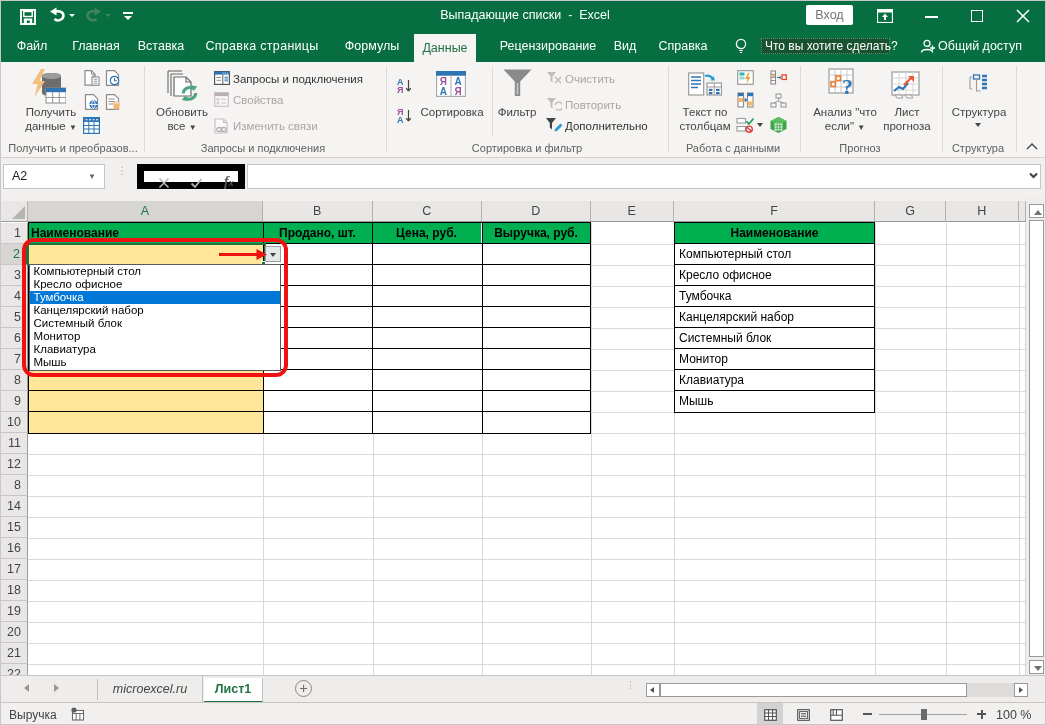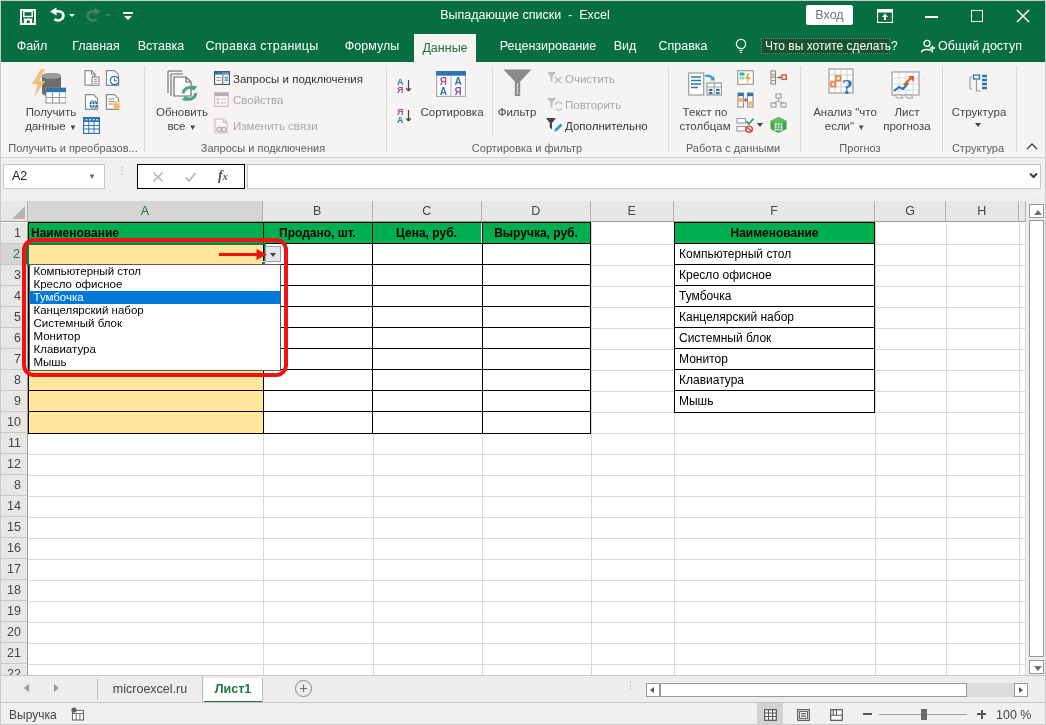--- a/index.html
+++ b/index.html
@@ -13,21 +13,21 @@
 
 #ribbon{left:0;top:62px;width:1046px;height:96px;background:#f5f4f2;border-bottom:1px solid #d2d0ce;}
 .gsep{position:absolute;top:4px;height:86px;width:1px;background:#dddbd9;}
 .glabel{position:absolute;top:80px;height:14px;font-size:11px;color:#5e5e5e;text-align:center;white-space:nowrap;}
 .rlabel{position:absolute;font-size:11.5px;color:#444;text-align:center;white-space:nowrap;line-height:14px;}
 .rslabel{position:absolute;font-size:11.5px;color:#333;white-space:nowrap;line-height:14px;}
 .gray{color:#a9a7a5 !important;}
 
 #fbar{left:0;top:158px;width:1046px;height:40px;background:#f1f0ef;}
 #namebox{position:absolute;left:3px;top:6px;width:102px;height:25px;background:#fff;border:1px solid #c8c6c4;font-size:12.5px;color:#222;line-height:23px;padding-left:8px;}
-#fxbox{position:absolute;left:137px;top:6px;width:108px;height:25px;background:#fff;border:1px solid #000000;}
+#fxbox{position:absolute;left:137px;top:6px;width:108px;height:25px;background:#fff;border:7px solid #000000;}
 #ffield{position:absolute;left:247px;top:6px;width:794px;height:25px;background:#fff;border:1px solid #c8c6c4;}
 
 #grid{left:0;top:198px;width:1026px;height:477px;background:#fff;overflow:hidden;}
 #colhdr{position:absolute;left:0;top:2.5px;width:1026px;height:21.5px;background:#e8e7e6;border-bottom:1px solid #9d9b99;}
 .chl{position:absolute;top:0;height:20.5px;line-height:20.5px;font-size:12.5px;color:#444;text-align:center;border-right:1px solid #b4b2b0;}
 .rowhdr{position:absolute;left:0;width:28px;background:#e8e7e6;border-right:1px solid #9d9b99;border-bottom:1px solid #c9c7c5;font-size:12.5px;color:#444;text-align:right;padding-right:6px;}
 .gridline-v{position:absolute;width:1px;background:#d9d9d9;}
 .gridline-h{position:absolute;height:1px;background:#d9d9d9;}
 .cell{position:absolute;font-size:12px;color:#000;white-space:nowrap;overflow:hidden;}
 
@@ -478,21 +478,21 @@
     </div>
   <div class="sbbox" style="left:3px;top:22px;width:15px;height:437px;"></div>
   <div class="sbbox" style="left:3px;top:462px;width:15px;height:14px;">
       <div style="position:absolute;left:3.5px;top:5px;width:0;height:0;border-left:4px solid transparent;border-right:4px solid transparent;border-top:5px solid #707070;"></div>
     </div>
 </div>
 <div class="abs" id="tabbar">
   <div class="abs" style="left:24px;top:8px;width:0;height:0;border-top:4.5px solid transparent;border-bottom:4.5px solid transparent;border-right:5px solid #9a9896;"></div>
   <div class="abs" style="left:54px;top:8px;width:0;height:0;border-top:4.5px solid transparent;border-bottom:4.5px solid transparent;border-left:5px solid #9a9896;"></div>
   <div class="abs" style="left:97px;top:3px;width:1px;height:21px;background:#c2c0be;"></div>
-  <div class="abs" style="left:98px;top:0;width:105px;height:26px;border-right:1px solid #c2c0be;font-size:12.5px;color:#444;text-align:center;line-height:26px;">microexcel.ru</div>
+  <div class="abs" style="left:98px;top:0;width:105px;height:26px;border-right:1px solid #c2c0be;font-size:12.5px;color:#444;text-align:center;line-height:26px;font-style:italic;">microexcel.ru</div>
   <div class="abs" style="left:204px;top:2px;width:59px;height:25px;background:#fff;border-right:1px solid #c2c0be;border-bottom:2px solid #217346;font-size:12.5px;color:#217346;font-weight:bold;text-align:center;line-height:22px;">Лист1</div>
   <div class="abs" style="left:295px;top:4px;width:17px;height:17px;border:1px solid #8a8886;border-radius:50%;color:#6a6866;font-size:14px;line-height:15px;text-align:center;">+</div>
   <div class="abs" style="left:626px;top:7px;width:3px;height:14px;color:#a8a6a4;font-size:9px;line-height:4.5px;">⋮</div>
 
   <div class="sbbox" style="left:645.5px;top:7px;width:14px;height:14px;">
       <div style="position:absolute;left:3.5px;top:2.5px;width:0;height:0;border-top:3.8px solid transparent;border-bottom:3.8px solid transparent;border-right:4.5px solid #555;"></div>
     </div>
   <div class="sbbox" style="left:659.5px;top:7px;width:307px;height:14px;"></div>
   <div class="abs" style="left:966.5px;top:7px;width:47px;height:14px;background:#dddcdb;"></div>
   <div class="sbbox" style="left:1013.5px;top:7px;width:14.5px;height:14px;">

